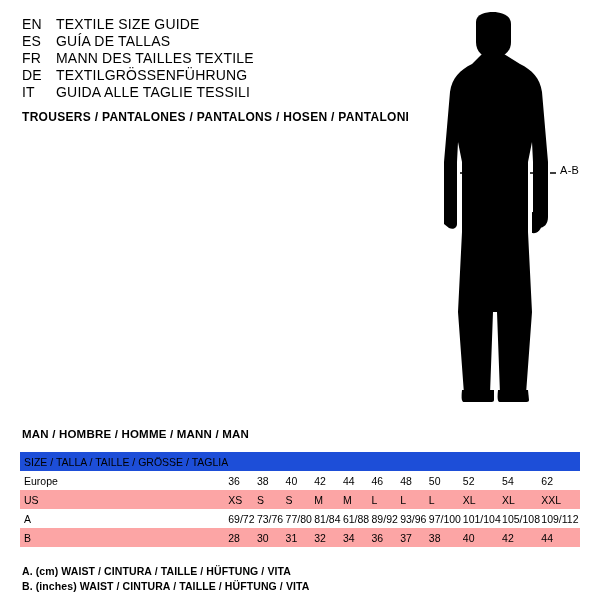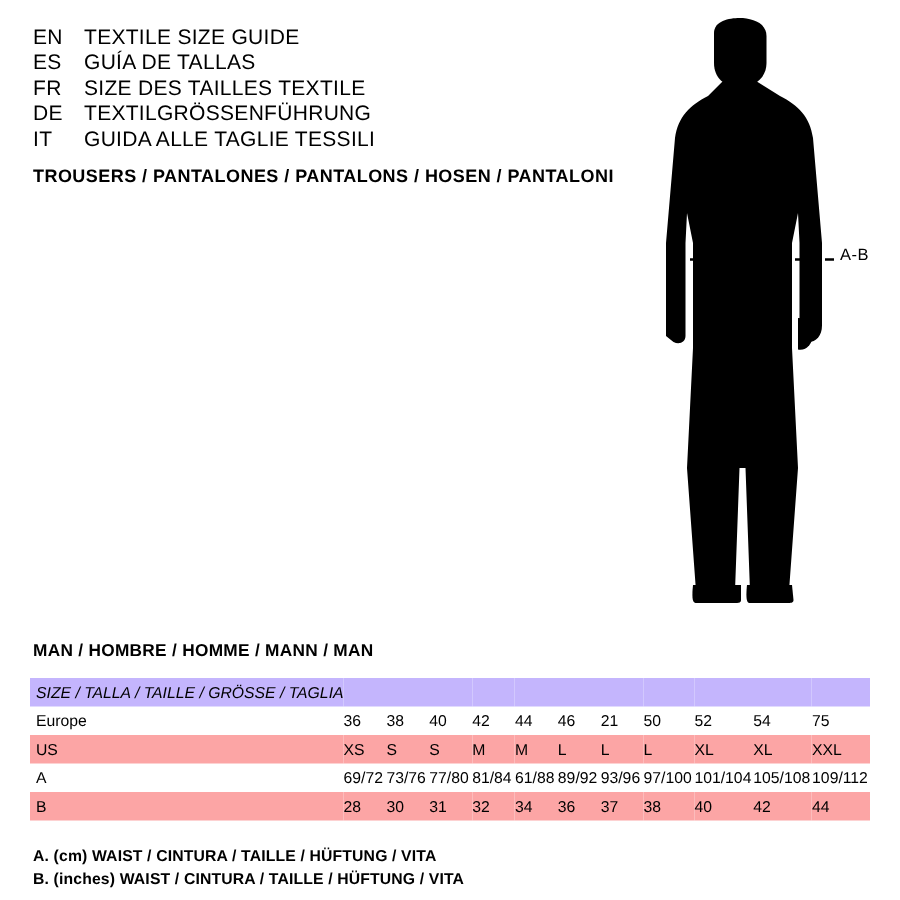--- a/index.html
+++ b/index.html
@@ -94,22 +94,21 @@
   table.size-table td,
   table.size-table th {
     text-align: left;
     padding: 2px 0 2px 0;
     font-weight: normal;
     white-space: nowrap;
     height: 15px;
     vertical-align: middle;
   }
   table.size-table tr.head td {
-    background: #c4b5fd;
-    font-style: italic;
+    background: #1d4ed8;
   }
   table.size-table tr.shaded td {
     background: #fca5a5;
   }
   table.size-table td.c0 {
     width: 78px;
     padding-left: 4px;
   }
   table.size-table td.cell {
     width: 52px;
@@ -138,21 +137,21 @@
     <div class="lang-row">
       <span class="lang-code">EN</span>
       <span class="lang-text">TEXTILE SIZE GUIDE</span>
     </div>
     <div class="lang-row">
       <span class="lang-code">ES</span>
       <span class="lang-text">GUÍA DE TALLAS</span>
     </div>
     <div class="lang-row">
       <span class="lang-code">FR</span>
-      <span class="lang-text">SIZE DES TAILLES TEXTILE</span>
+      <span class="lang-text">MANN DES TAILLES TEXTILE</span>
     </div>
     <div class="lang-row">
       <span class="lang-code">DE</span>
       <span class="lang-text">TEXTILGRÖSSENFÜHRUNG</span>
     </div>
     <div class="lang-row">
       <span class="lang-code">IT</span>
       <span class="lang-text">GUIDA ALLE TAGLIE TESSILI</span>
     </div>
   </div>
@@ -204,25 +203,25 @@
         <td class="cell"></td>
       </tr>
       <tr class="plain">
         <td class="c0">Europe</td>
         <td class="cell">36</td>
         <td class="cell">38</td>
         <td class="cell">40</td>
         <td class="cell">42</td>
         <td class="cell">44</td>
         <td class="cell">46</td>
-        <td class="cell">21</td>
+        <td class="cell">48</td>
         <td class="cell">50</td>
         <td class="cell">52</td>
         <td class="cell">54</td>
-        <td class="cell">75</td>
+        <td class="cell">62</td>
       </tr>
       <tr class="shaded">
         <td class="c0">US</td>
         <td class="cell">XS</td>
         <td class="cell">S</td>
         <td class="cell">S</td>
         <td class="cell">M</td>
         <td class="cell">M</td>
         <td class="cell">L</td>
         <td class="cell">L</td>

